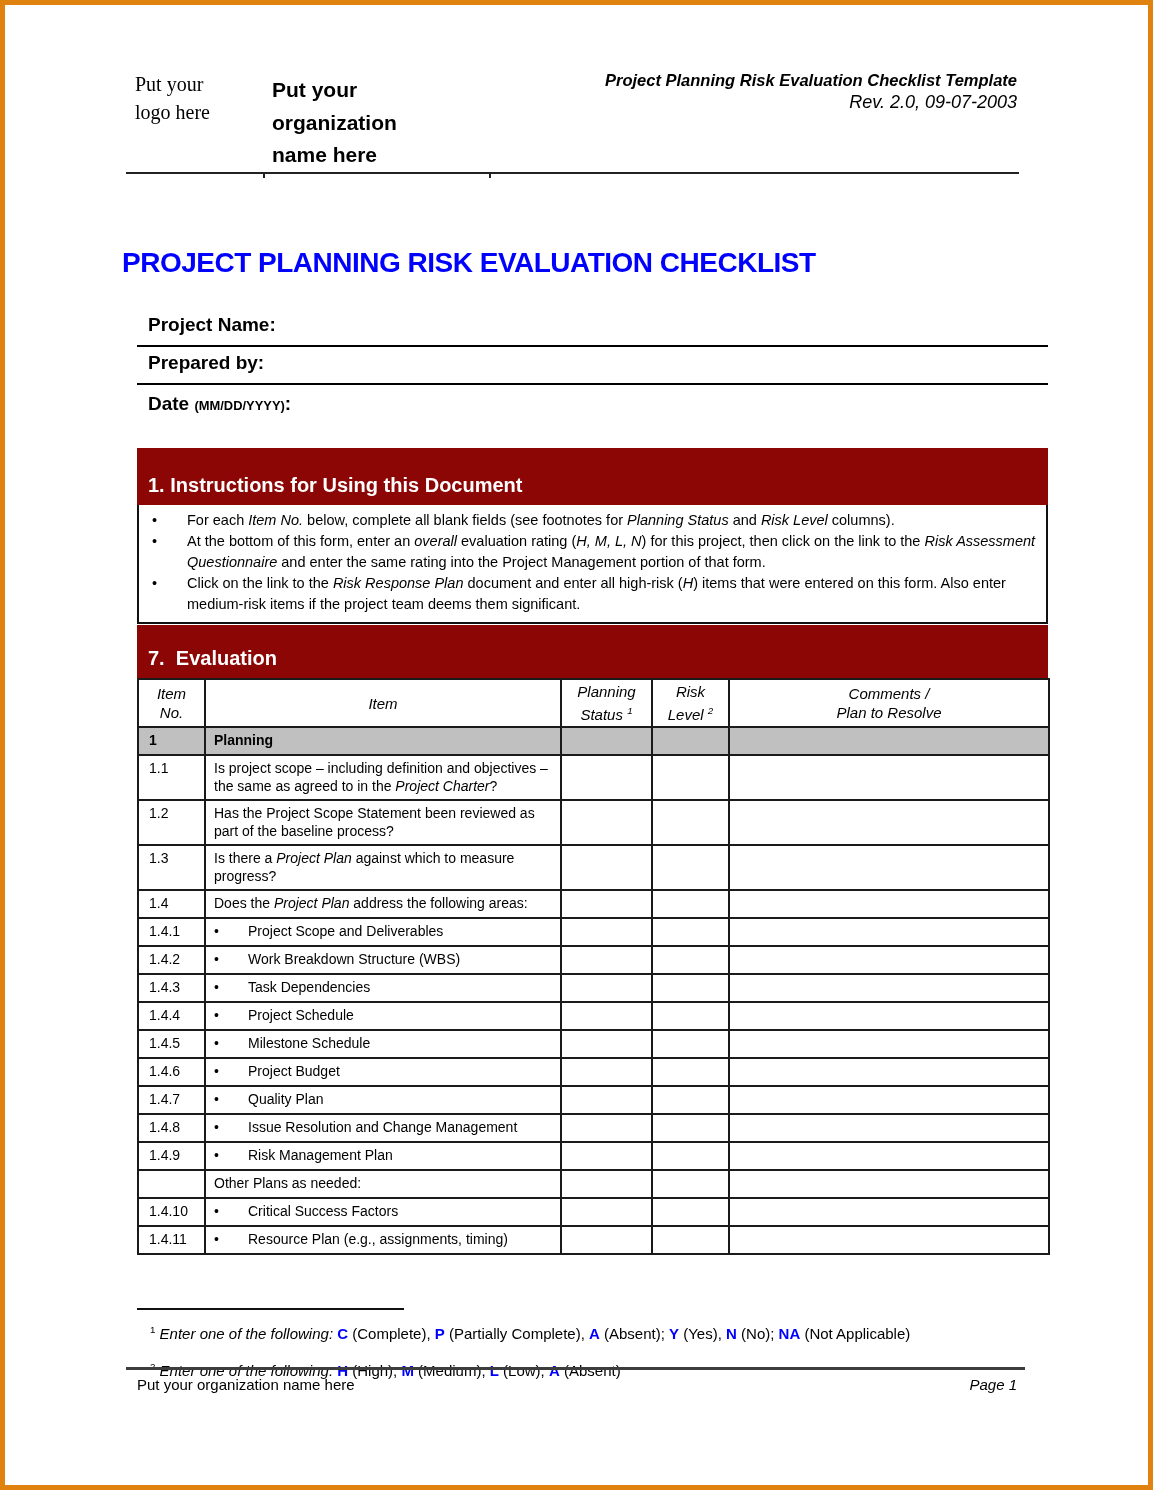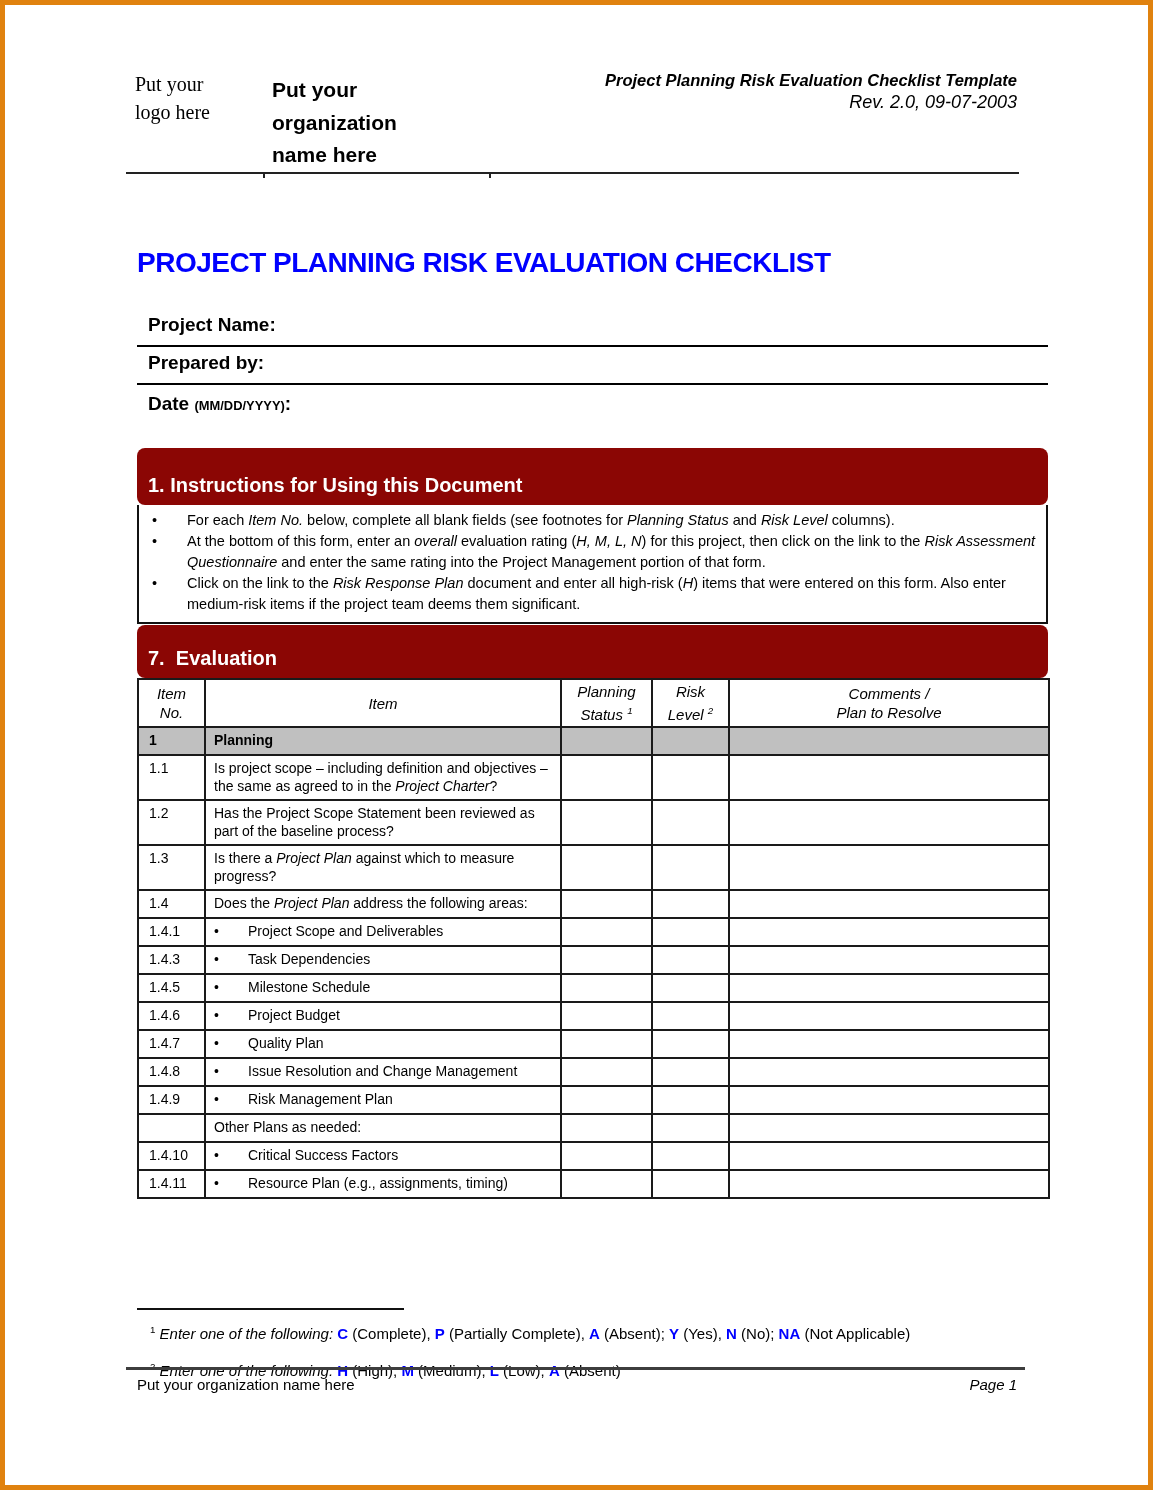--- a/index.html
+++ b/index.html
@@ -16,36 +16,36 @@
     font-weight:bold;font-size:21px;line-height:32.5px;}
   .doc-title-block{position:absolute;left:500px;top:70px;width:517px;text-align:right;}
   .doc-title{font-weight:bold;font-style:italic;font-size:16.5px;line-height:21px;}
   .doc-rev{font-style:italic;font-size:18px;margin-top:1px;}
   .header-rule{position:absolute;left:126px;top:172px;width:893px;height:2px;background:#222;}
   .header-rule .tick{position:absolute;top:2px;width:2px;height:4px;background:#222;}
   .header-rule .tick1{left:137px;}
   .header-rule .tick2{left:363px;}
 
   
-  .page-title{position:absolute;left:137px;top:247px;margin:0;
+  .page-title{position:absolute;left:122px;top:247px;margin:0;
     font-size:28px;font-weight:bold;color:#0000FF;letter-spacing:-0.5px;white-space:nowrap;}
 
   
   .fields{position:absolute;left:137px;top:314px;width:911px;}
   .field{position:relative;box-sizing:border-box;padding-left:11px;font-size:19px;font-weight:bold;}
   .field.u{border-bottom:2px solid #000;}
   .field:nth-child(1){height:33px;}
   .field:nth-child(2){height:33px;margin-top:5px;}
   .field:nth-child(3){height:26px;margin-top:8px;}
   .field-value{font-weight:normal;}
 
   
   .banner{position:absolute;left:137px;width:911px;box-sizing:border-box;background:#8B0604;
     color:#fff;font-weight:bold;font-size:20px;display:flex;align-items:flex-end;
-    padding:0 0 8px 11px;white-space:pre-wrap;border-radius:8px;}
+    padding:0 0 8px 11px;white-space:pre-wrap;}
   .banner1{top:448px;height:57px;}
   .banner2{top:625px;height:53px;}
 
   
   .instructions{position:absolute;left:137px;top:505px;width:911px;box-sizing:border-box;
     border:2px solid #111;border-top:none;padding:5px 8px 7px 0;}
   .instructions ul{margin:0;padding:0;list-style:none;}
   .instructions li{position:relative;padding-left:48px;font-size:14.5px;line-height:21px;}
   .li-bullet{position:absolute;left:13px;top:0;}
 
@@ -181,22 +181,36 @@
     <td class="c-comments"></td>
   </tr>
       <tr>
     <td class="c-no">1.4.1</td>
     <td class="c-item"><span class="bullet">•</span><span class="item-text"><span>Project Scope and Deliverables</span></span></td>
     <td class="c-status"></td>
     <td class="c-risk"></td>
     <td class="c-comments"></td>
   </tr>
       <tr>
+    <td class="c-no">1.4.2</td>
+    <td class="c-item"><span class="bullet">•</span><span class="item-text"><span>Work Breakdown Structure (WBS)</span></span></td>
+    <td class="c-status"></td>
+    <td class="c-risk"></td>
+    <td class="c-comments"></td>
+  </tr>
+      <tr>
     <td class="c-no">1.4.3</td>
     <td class="c-item"><span class="bullet">•</span><span class="item-text"><span>Task Dependencies</span></span></td>
+    <td class="c-status"></td>
+    <td class="c-risk"></td>
+    <td class="c-comments"></td>
+  </tr>
+      <tr>
+    <td class="c-no">1.4.4</td>
+    <td class="c-item"><span class="bullet">•</span><span class="item-text"><span>Project Schedule</span></span></td>
     <td class="c-status"></td>
     <td class="c-risk"></td>
     <td class="c-comments"></td>
   </tr>
       <tr>
     <td class="c-no">1.4.5</td>
     <td class="c-item"><span class="bullet">•</span><span class="item-text"><span>Milestone Schedule</span></span></td>
     <td class="c-status"></td>
     <td class="c-risk"></td>
     <td class="c-comments"></td>

